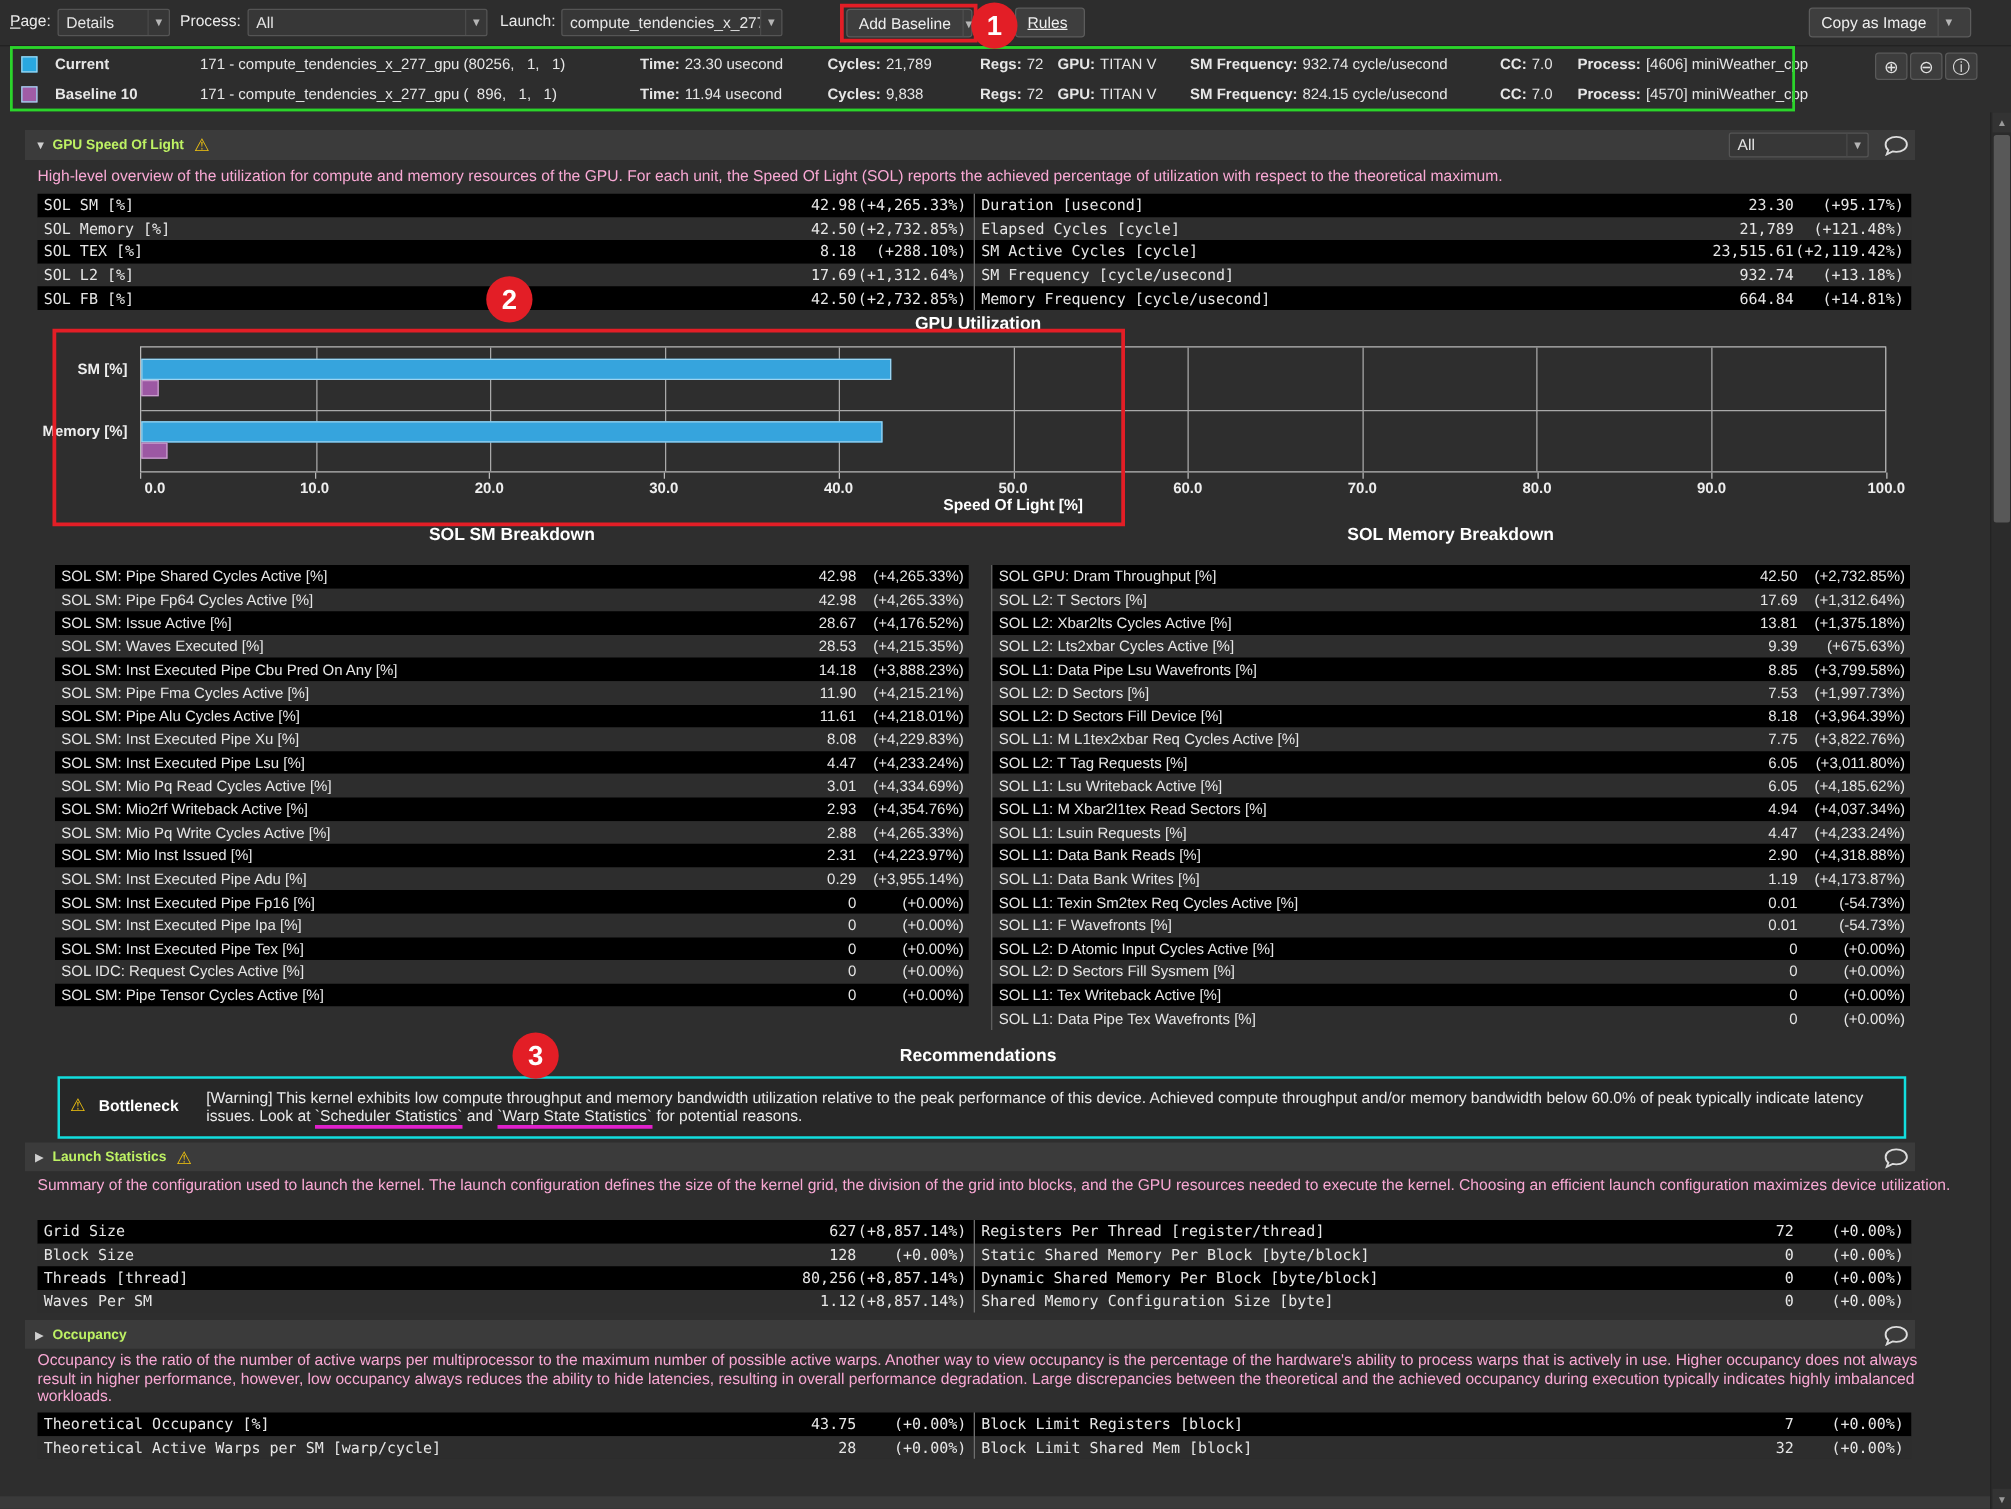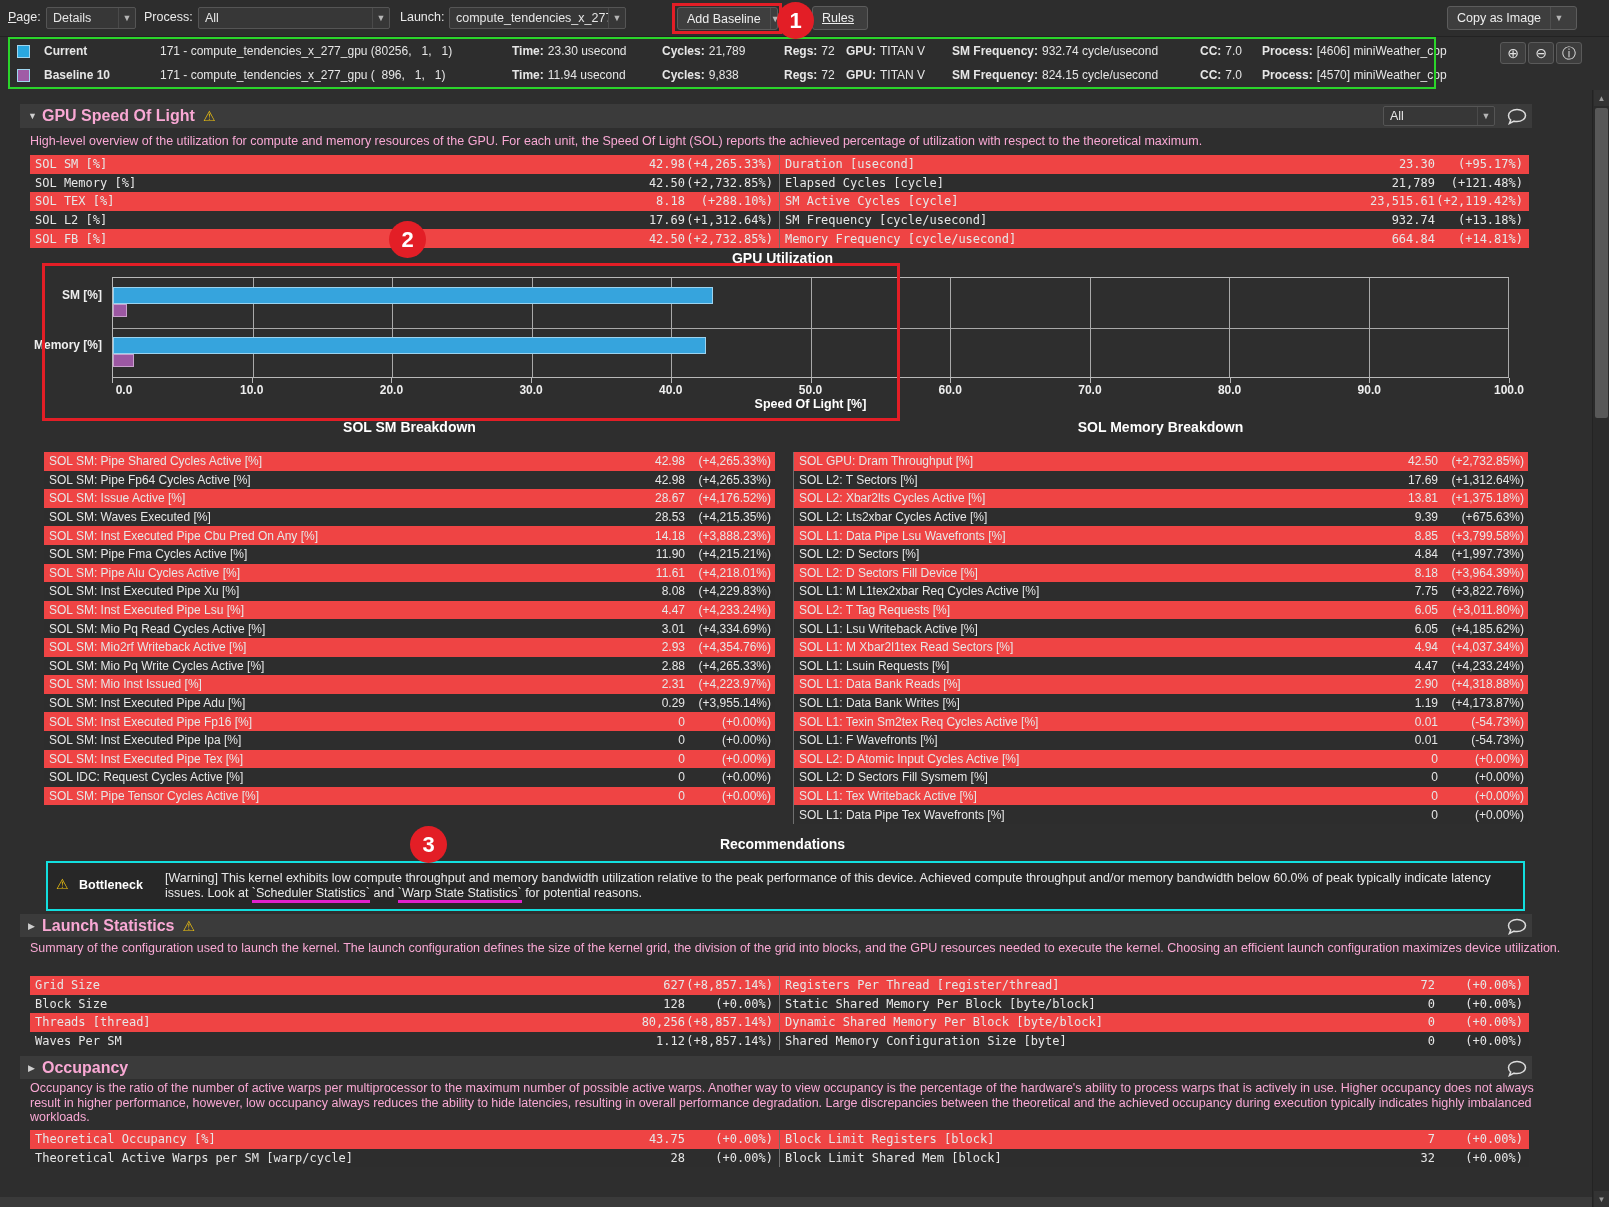--- a/index.html
+++ b/index.html
@@ -31,28 +31,28 @@
   .bl-kernel{width:352px;flex:0 0 auto;white-space:pre;}
   .bl-seg b{margin-right:4px;}
   .bl-seg{flex:0 0 auto;}
   .seg0{width:150px;}.seg1{width:122px;}.seg2{width:62px;}.seg3{width:106px;}
   .seg4{width:248px;}.seg5{width:62px;}.seg6{flex:1;}
   .icon-btn{position:absolute;width:24px;height:20px;background:#3d3d3d;border:1px solid #5a5a5a;border-radius:3px;
             display:flex;align-items:center;justify-content:center;color:#e0e0e0;font-size:14px;line-height:1;}
   
   .section-header{position:absolute;left:20px;width:1512px;height:24px;background:#3b3b3b;display:flex;align-items:center;box-sizing:border-box;}
   .tri{color:#cfcfcf;font-size:9px;margin-left:8px;width:14px;flex:0 0 auto;}
-  .sec-title{font-weight:bold;font-size:16px;color:#f9a8d4;margin-right:8px;white-space:nowrap;}
+  .sec-title{font-weight:bold;font-size:11px;color:#bef264;margin-right:8px;white-space:nowrap;}
   .warn{color:#f2c40f;font-size:14px;line-height:1;}
   .desc{position:absolute;left:30px;width:1535px;font-size:12.5px;color:#f9a8d4;line-height:14.6px;}
   .center-title{position:absolute;left:0;width:1565px;text-align:center;font-weight:bold;font-size:14px;color:#fff;}
   
   .mtable{position:absolute;box-sizing:border-box;}
   .m-row{height:18.6px;display:flex;align-items:center;box-sizing:border-box;white-space:nowrap;}
-  .m-row.odd{background:#ef4444;}
+  .m-row.odd{background:#000000;}
   .m-row.even{background:#2d2d2d;}
   .m-label{padding-left:5px;flex:0 0 auto;}
   .m-val{flex:1;text-align:right;}
   .m-delta{text-align:right;flex:0 0 auto;}
   .mono .m-label,.mono .m-val,.mono .m-delta{font-family:"DejaVu Sans Mono","Liberation Mono",monospace;font-size:12px;}
   .sans .m-label,.sans .m-val,.sans .m-delta{font-family:"Liberation Sans",sans-serif;font-size:12px;}
   .w-delta{width:88px;padding-right:6px;}
   .w-delta-sm{width:86px;padding-right:4px;}
   .right-col{border-left:1px solid #6f6f6f;}
   
@@ -399,21 +399,21 @@
       <span class="m-val">9.39</span>
       <span class="m-delta w-delta-sm">(+675.63%)</span>
     </div>
     <div class="m-row odd">
       <span class="m-label">SOL L1: Data Pipe Lsu Wavefronts [%]</span>
       <span class="m-val">8.85</span>
       <span class="m-delta w-delta-sm">(+3,799.58%)</span>
     </div>
     <div class="m-row even">
       <span class="m-label">SOL L2: D Sectors [%]</span>
-      <span class="m-val">4.84</span>
+      <span class="m-val">7.53</span>
       <span class="m-delta w-delta-sm">(+1,997.73%)</span>
     </div>
     <div class="m-row odd">
       <span class="m-label">SOL L2: D Sectors Fill Device [%]</span>
       <span class="m-val">8.18</span>
       <span class="m-delta w-delta-sm">(+3,964.39%)</span>
     </div>
     <div class="m-row even">
       <span class="m-label">SOL L1: M L1tex2xbar Req Cycles Active [%]</span>
       <span class="m-val">7.75</span>

